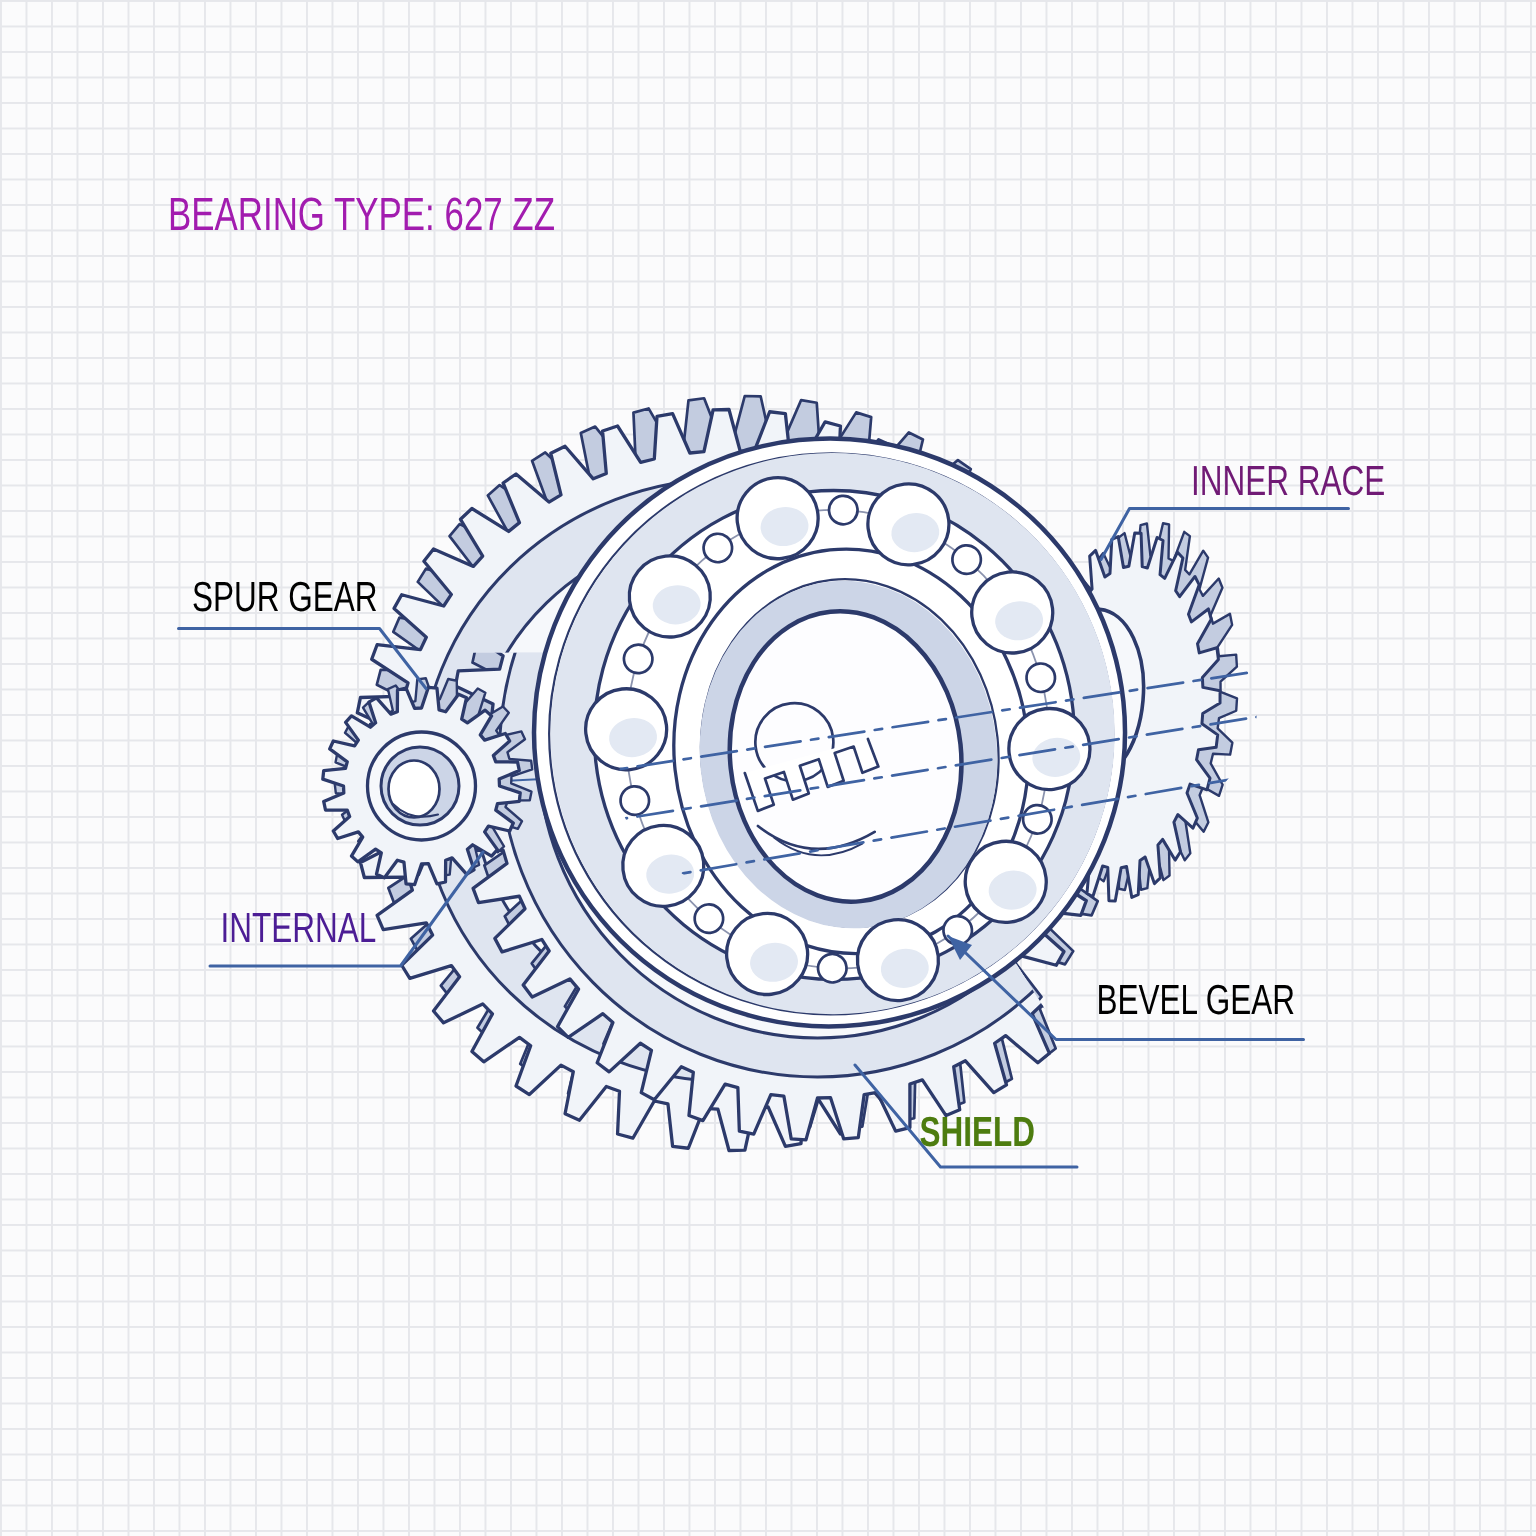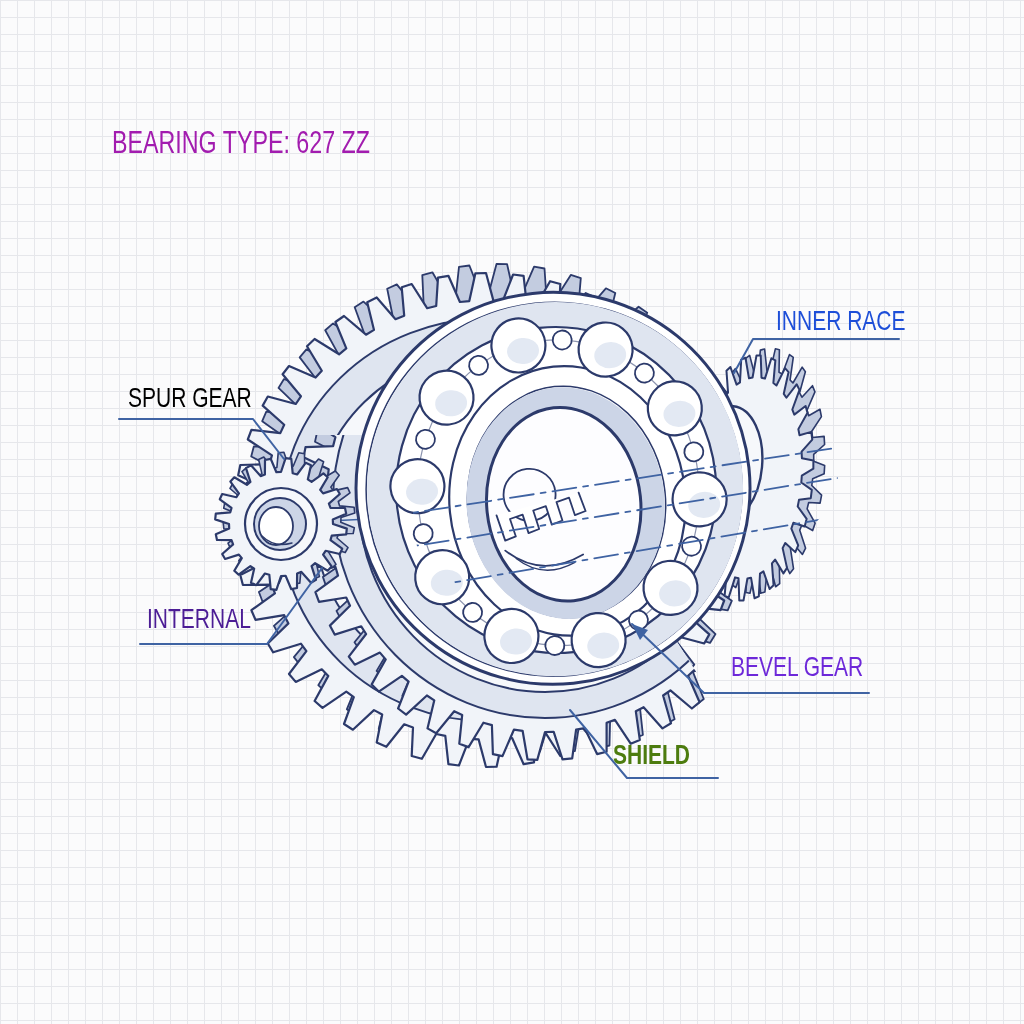--- a/index.html
+++ b/index.html
@@ -126,17 +126,17 @@
         <polygon points="632,624 648,630 640,640" fill="#3f63a3" stroke="none"></polygon>
         <path d="M718,778 L627,778 L570,710"></path>
       </g>
     </g>
   </svg>
 
 <div class="spec" style="color: #a21caf;">
   <div><span class="cx">BEARING TYPE: 627 ZZ</span></div>
 </div>
 
-<div class="lbl" style="left: 776px; top: 306px; color: #1d4ed8;"><span class="cx">INNER RACE</span></div>
+<div class="lbl" style="left: 794px; top: 306px; color: #701a75;"><span class="cx">INNER RACE</span></div>
 <div class="lbl" style="left: 128px; top: 383px; color: #000000;"><span class="cx">SPUR GEAR</span></div>
 <div class="lbl" style="left: 147px; top: 604px; color: #4c1d95;"><span class="cx">INTERNAL</span></div>
-<div class="lbl" style="left: 731px; top: 652px; color: #6d28d9; text-align: center;"><span class="cx">BEVEL GEAR</span></div>
+<div class="lbl" style="left: 731px; top: 652px; color: #000000; text-align: center;"><span class="cx">BEVEL GEAR</span></div>
 <div class="lbl" style="left: 613px; top: 740px; color: #4d7c0f; font-weight: bold;"><span class="cx">SHIELD</span></div>
 
 </body></html>

